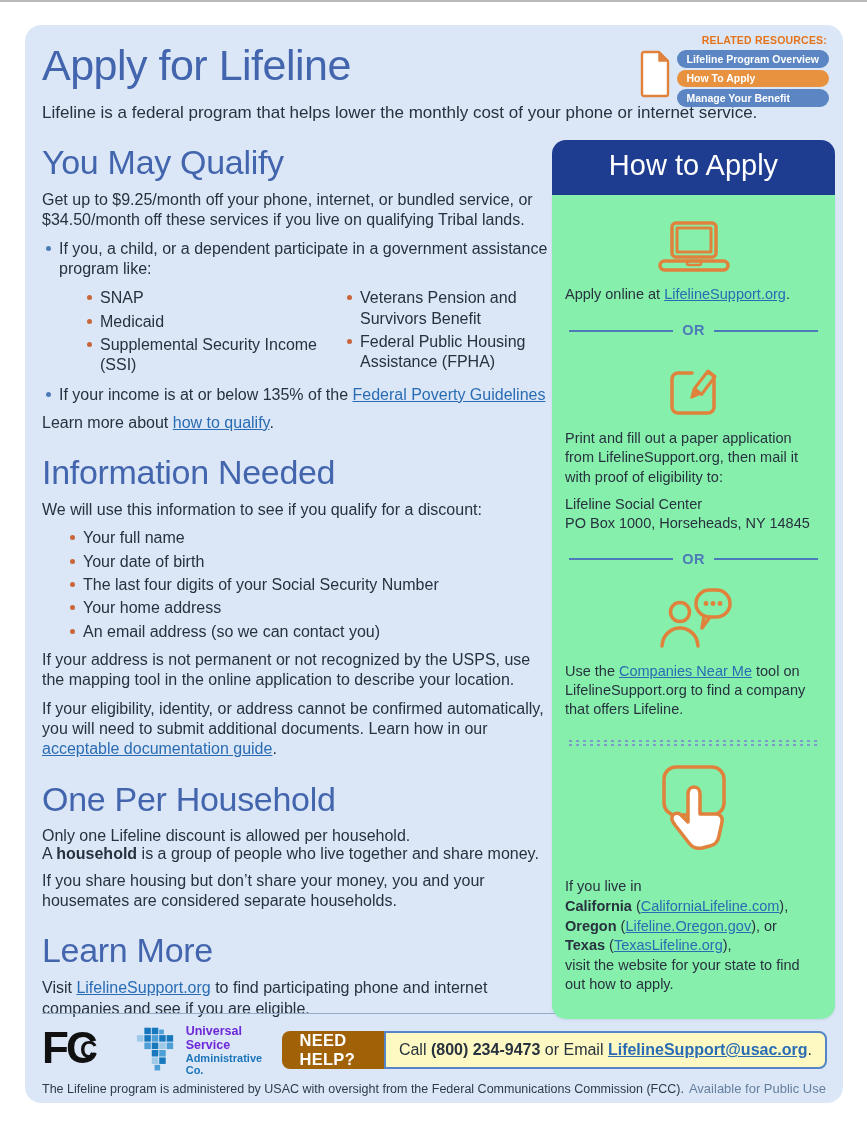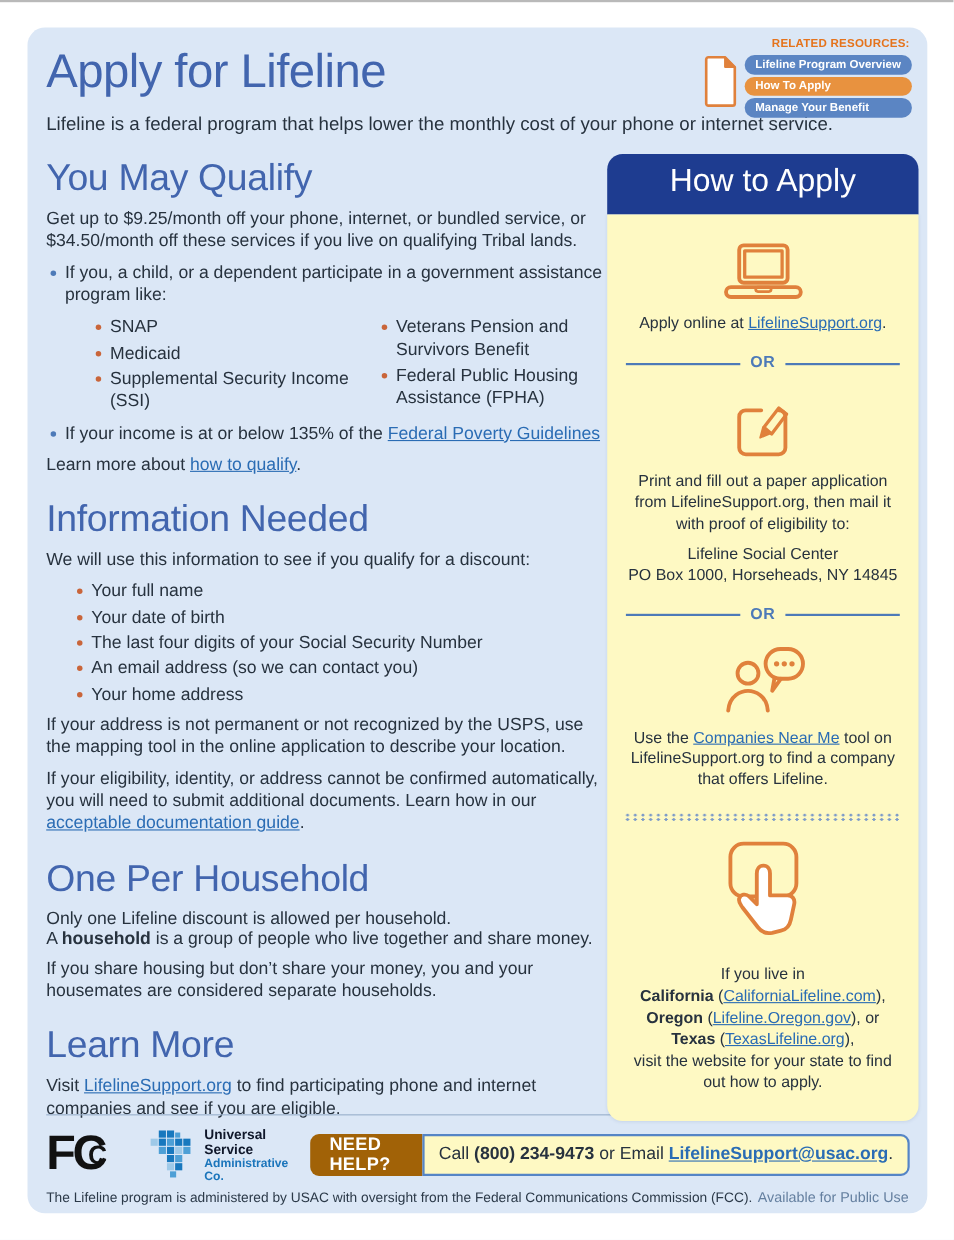--- a/index.html
+++ b/index.html
@@ -33,35 +33,35 @@
   ul.blist.orangedot > li::before { background:#c9653a; }
 
   .programs { display:grid; grid-template-columns:238px 1fr; column-gap:22px; margin:6px 0 6px 24px; }
   .programs ul.blist { margin:0; }
 
   .infolist { margin-left:24px !important; }
 
   
   .side { position:absolute; top:115px; right:8px; width:283px; z-index:4; }
   .side-head { background:#1e3c90; color:#ffffff; font-size:29px; text-align:center; padding:9px 0 13px; border-radius:14px 14px 0 0; }
-  .side-body { background:#fef9c3; border-radius:0 0 14px 14px; padding:20px 13px 24px; text-align:center; color:#27323e; font-size:14.5px; line-height:1.32; box-shadow:0 1px 3px rgba(60,90,140,.12); }
+  .side-body { background:#86efac; border-radius:0 0 14px 14px; padding:20px 13px 24px; text-align:left; color:#27323e; font-size:14.5px; line-height:1.32; box-shadow:0 1px 3px rgba(60,90,140,.12); }
   .side-body p { margin:8px 0; }
   .icon-wrap { display:flex; justify-content:center; margin:6px 0 10px; }
   .or { display:flex; align-items:center; gap:9px; margin:17px 4px; }
   .or-line { flex:1; height:2px; background:#4d7ab8; }
   .or-text { color:#4d7ab8; font-weight:bold; font-size:14.5px; letter-spacing:.5px; }
   .dotted { height:8px; margin:20px 2px 16px; background-image:radial-gradient(circle,#7d9bc8 1.3px,transparent 1.5px); background-size:7px 4px; background-position:0 0; }
   .addr { margin-top:10px; }
   .statelines div { line-height:1.35; }
 
   
   .foot-divider { position:absolute; left:17px; right:17px; top:988px; height:1px; background:#97aecb; }
   .foot { position:absolute; left:17px; right:16px; top:999px; height:52px; display:flex; align-items:center; }
   .usac { display:flex; align-items:center; margin-left:30px; gap:7px; }
-  .usac-text div:first-child { color:#0f172a; font-weight:bold; font-size:12.5px; }
+  .usac-text div:first-child { color:#6d28d9; font-weight:bold; font-size:12.5px; }
   .usac-text div:last-child { color:#1b75bb; font-weight:bold; font-size:11px; }
   .help { display:flex; align-items:stretch; margin-left:auto; }
   .help-label { background:#a16207; color:#fff; font-weight:bold; font-size:16.5px; padding:0 17px; border-radius:8px 0 0 8px; display:flex; align-items:center; letter-spacing:.3px; }
   .help-call { background:#fef9c3; border:2px solid #5585c6; border-radius:0 8px 8px 0; padding:0 13px; font-size:16px; display:flex; align-items:center; white-space:nowrap; color:#27323e; }
   .help-call b { color:#27323e; }
   .help-call .lnk { font-weight:bold; }
   .fine { position:absolute; left:17px; right:17px; top:1056px; display:flex; justify-content:space-between; align-items:center; font-size:12.5px; color:#2c3a49; }
   .fine .public { color:#647f9f; font-size:13px; }
 
   svg.oicn { stroke:#e0813c; fill:none; stroke-width:3.5; stroke-linecap:round; stroke-linejoin:round; }
@@ -119,22 +119,22 @@
       <p>
         <span>Learn more about </span><a class="lnk">how to qualify</a><span>.</span>
       </p>
 
       <h2>Information Needed</h2>
       <p>We will use this information to see if you qualify for a discount:</p>
       <ul class="blist orangedot infolist">
         <li>Your full name</li>
         <li>Your date of birth</li>
         <li>The last four digits of your Social Security Number</li>
+        <li>Your home address</li>
         <li>An email address (so we can contact you)</li>
-        <li>Your home address</li>
       </ul>
       <p>If your address is not permanent or not recognized by the USPS, use the mapping tool in the online application to describe your location.</p>
       <p>
         <span>If your eligibility, identity, or address cannot be confirmed automatically, you will need to submit additional documents. Learn how in our </span><a class="lnk">acceptable documentation guide</a><span>.</span>
       </p>
 
       <h2>One Per Household</h2>
       <p class="hh-lines">
         </p>
         <div>Only one Lifeline discount is allowed per household.</div>

